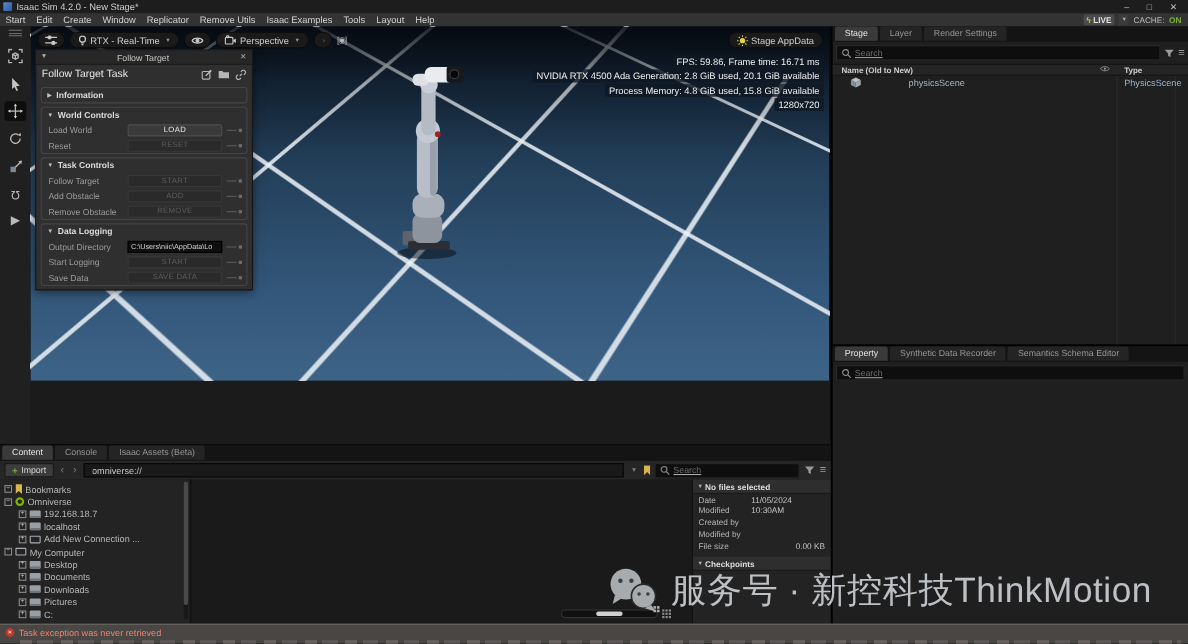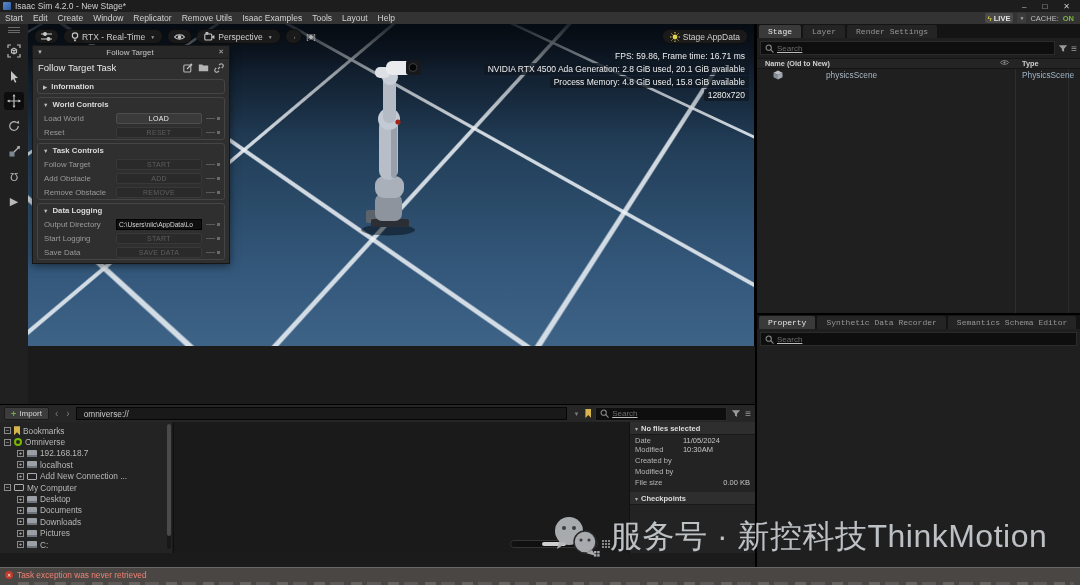--- a/index.html
+++ b/index.html
@@ -88,21 +88,21 @@
   .pbtn.on { background:#3a3a3a; border:1px solid #4d4d4d; color:#ececec; }
   .pbtn.off { background:#2a2a2a; border:1px solid #383838; color:#5e5e5e; }
   .pfield { width:86px; height:11px; background:#0f0f0f; border:1px solid #000; color:#d4d4d4;
     font-size:6.6px; padding:0 2px; white-space:nowrap; overflow:hidden; }
   .dflt { margin-left:auto; display:flex; align-items:center; gap:2px; }
   .dflt .bar { width:9px; height:1px; background:#5a5a5a; }
   .dflt .dot { width:3px; height:3px; background:#6a6a6a; }
 
   
   .right-panel { position:absolute; left:755px; top:24px; width:325px; height:543px; background:#1f1f1f; border-left:2px solid #000; }
-  .tabstrip { height:14px; background:#141414; display:flex; align-items:flex-end; padding-left:2px; gap:2px;font-family:Liberation Mono, monospace; }
+  .tabstrip { height:14px; background:#141414; display:flex; padding-left:2px; gap:2px; }
   .tab { height:13px; display:flex; align-items:center; padding:0 9px; font-size:8px; color:#969696;
     background:#242424; border-radius:2px 2px 0 0; }
   .tab.active { background:#3a3a3a; color:#e6e6e6; }
   .searchrow { display:flex; align-items:center; margin:3px; gap:3px; }
   .searchfield { flex:1; height:14px; background:#0e0e0e; border:1px solid #2b2b2b; display:flex; align-items:center; padding:0 4px; gap:3px; }
   .searchfield input { flex:1; background:transparent; border:none; outline:none; color:#bdbdbd; font-size:8px;text-decoration:underline; }
   .searchfield input::placeholder { color:#6d6d6d; }
   .icon-btn { color:#9a9a9a; display:flex; align-items:center; }
   .menu-glyph { font-size:10px; color:#9a9a9a; }
   .colhead { height:11px; display:flex; align-items:center; background:#242424; border-top:1px solid #151515; border-bottom:1px solid #151515;
@@ -513,20 +513,25 @@
             <circle cx="4.5" cy="4.5" r="3.2" fill="none" stroke="#8a8a8a" stroke-width="1.3"></circle>
             <path d="M7,7 L10.4,10.4" stroke="#8a8a8a" stroke-width="1.3"></path>
           </svg>
         <input type="text" placeholder="Search" style="">
       </span>
     </div>
   </div>
 </div>
 
 <div class="bottom-panel">
+  <div class="tabstrip">
+    <span class="tab active">Content</span>
+    <span class="tab">Console</span>
+    <span class="tab">Isaac Assets (Beta)</span>
+  </div>
   <div class="content-toolbar">
     <span class="import-btn">
       <span class="plus">+</span>
       <span class="lbl">Import</span>
     </span>
     <span class="nav-chev">‹</span>
     <span class="nav-chev">›</span>
     <input class="breadcrumb" value="omniverse://" style="">
     <span class="nav-chev" style="font-size:6px;">▼</span>
     <span class="bookmark-ico"></span>

